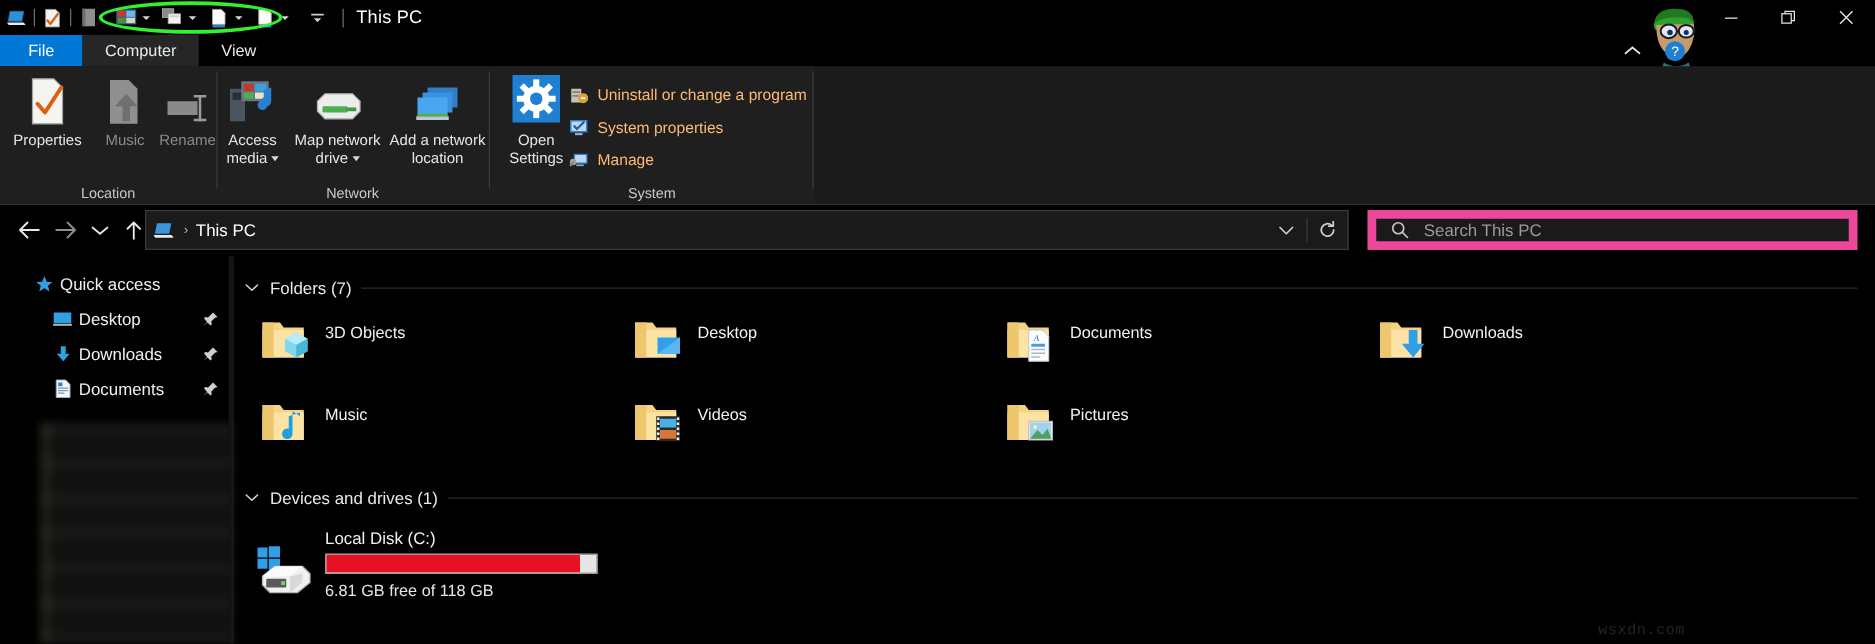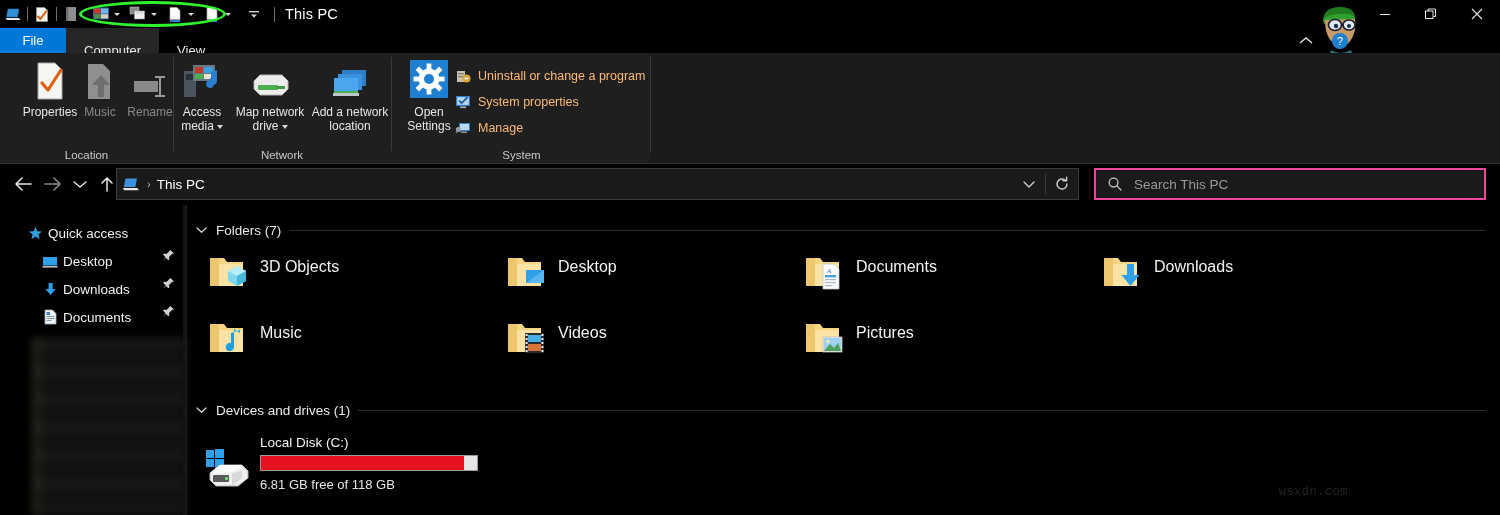--- a/index.html
+++ b/index.html
@@ -28,21 +28,21 @@
   }
 
   .wincontrols{position:absolute;right:0;top:0;height:28px;display:flex;}
   .wc{width:46px;height:28px;display:flex;align-items:center;justify-content:center;}
   .wc svg{display:block;}
 
   .avatar{position:absolute;left:1311px;top:-2px;width:58px;height:58px;pointer-events:none;}
 
   
   .tabs{position:absolute;left:0;top:28px;height:25px;display:flex;align-items:stretch;}
-  .tab{display:flex;align-items:center;justify-content:center;font-size:13px;color:#e9e9e9;padding:10px 18px;height:25px;}
+  .tab{display:flex;align-items:center;justify-content:center;font-size:13px;color:#e9e9e9;padding:0 18px;height:25px;}
   .tab.file{background:#0078d7;color:#fff;width:66px;padding:0;}
   .tab.active{background:#262626;}
 
   .tabs-right{position:absolute;right:6px;top:28px;height:25px;display:flex;align-items:center;gap:14px;}
   .tabs-right .mini{width:20px;height:20px;display:flex;align-items:center;justify-content:center;}
 
   
   .ribbon{position:absolute;left:0;top:53px;width:1500px;height:110px;background:#1b1b1b;border-bottom:1px solid #2f2f2f;}
   .ribbon-inner{position:absolute;left:0;top:0;width:651px;height:110px;background:#1f1f1f;}
   .grp{position:absolute;top:0;height:110px;}
@@ -60,28 +60,28 @@
   .addrrow{position:absolute;left:0;top:164px;width:1500px;height:40px;background:#000;display:flex;align-items:center;}
   .navbtn{width:30px;height:30px;display:flex;align-items:center;justify-content:center;}
   .navbtn.sm{width:24px;}
   .addrbox{position:absolute;left:116px;top:168px;width:963px;height:32px;background:#1a1a1a;border:1px solid #3b3b3b;box-sizing:border-box;display:flex;align-items:center;}
   .addr-ico{width:28px;display:flex;align-items:center;justify-content:center;}
   .crumb-sep{color:#b6b6b6;font-size:11px;margin:0 6px 0 2px;}
   .crumb{font-size:13.5px;color:#ffffff;}
   .addr-tools{position:absolute;right:0;top:0;height:30px;display:flex;align-items:center;}
   .addr-tool{width:32px;height:30px;display:flex;align-items:center;justify-content:center;}
   .vsep{width:1px;height:20px;background:#3b3b3b;}
-  .searchbox{position:absolute;left:1094px;top:168px;width:392px;height:32px;background:#1a1a1a;border:2px solid #ec4899;box-sizing:border-box;display:flex;align-items:center;}
+  .searchbox{position:absolute;left:1094px;top:168px;width:392px;height:32px;background:#1a1a1a;border:7px solid #ec4899;box-sizing:border-box;display:flex;align-items:center;}
   .searchbox .sico{width:38px;display:flex;align-items:center;justify-content:center;}
   .search-ph{font-size:13.5px;color:#9a9a9a;}
 
   
   .content{position:absolute;left:0;top:205px;width:1500px;height:310px;background:#000;}
   .nav{position:absolute;left:0;top:0;width:186px;height:310px;background:#000;}
-  .nav-item{display:flex;align-items:flex-end;height:28px;padding-left:22px;position:relative;}
+  .nav-item{display:flex;align-items:center;height:28px;padding-left:22px;position:relative;}
   .nav-item .nico{width:26px;display:flex;align-items:center;justify-content:center;}
   .nav-item .nlbl{font-size:13.5px;color:#f0f0f0;}
   .nav-item .pin{position:absolute;right:10px;top:6px;width:16px;height:16px;display:flex;align-items:center;justify-content:center;}
   .nav-scroll{position:absolute;left:183px;top:0;width:3px;height:310px;background:#141414;}
   .nav-divider{position:absolute;left:186px;top:0;width:1px;height:310px;background:#1e1e1e;}
   .blurmask{
     position:absolute;left:32px;top:133px;width:155px;height:177px;
     background:
       linear-gradient(to right, rgba(120,105,50,.16) 0 9px, rgba(255,255,255,0) 9px 100%),
       repeating-linear-gradient(to bottom, rgba(255,255,255,.035) 0 10px, rgba(255,255,255,0) 10px 28px),
@@ -91,31 +91,31 @@
 
   .files{position:absolute;left:186px;top:0;right:0;height:310px;}
   .section-hdr{display:flex;align-items:center;height:22px;gap:8px;}
   .chev{width:14px;display:flex;align-items:center;justify-content:center;}
   .section-title{font-size:13.5px;color:#eaeaea;white-space:nowrap;}
   .hline{flex:1;height:1px;background:#2b2b2b;margin-right:14px;}
 
   .tile-row{display:flex;}
   .tile{display:flex;align-items:flex-start;width:298px;height:58px;}
   .tile .ticon{width:66px;display:flex;align-items:flex-start;justify-content:center;padding-top:2px;}
-  .tile .tlbl{font-size:16px;color:#f2f2f2;padding-top:9px;}
+  .tile .tlbl{font-size:13px;color:#f2f2f2;padding-top:9px;}
 
   .drive{display:flex;align-items:flex-start;}
   .drive .dicon{width:66px;display:flex;align-items:center;justify-content:center;padding-top:14px;}
   .drive .dinfo{padding-top:4px;}
   .drive .dname{font-size:13.5px;color:#f2f2f2;}
   .bar{width:218px;height:16px;background:#e6e6e6;border:1px solid #9b9b9b;box-sizing:border-box;margin-top:5px;position:relative;overflow:hidden;}
   .bar-fill{position:absolute;left:0;top:0;bottom:0;background:#e81123;}
   .dfree{font-size:13px;color:#e6e6e6;margin-top:6px;}
 
-  .watermark{position:absolute;right:8px;bottom:16px;font-size:12px;color:#242424;font-family:"Liberation Mono","DejaVu Sans Mono",monospace;letter-spacing:.5px;}
+  .watermark{position:absolute;right:8px;bottom:4px;font-size:12px;color:#242424;font-family:"Liberation Mono","DejaVu Sans Mono",monospace;letter-spacing:.5px;}
 </style>
 </head>
 <body>
 
 <div class="app">
 
   <div class="titlebar">
     <div class="qat">
 
       <div class="qat-item">
@@ -240,21 +240,21 @@
         <circle cx="9" cy="9" r="8" fill="#1f7fd0"></circle>
         <text x="9" y="13" font-size="11" fill="#ffffff" text-anchor="middle" font-family="Liberation Sans, sans-serif">?</text>
       </svg>
     </div>
   </div>
 
   <div class="ribbon">
     <div class="ribbon-inner">
 
       <div class="grp" style="left:0;width:173px">
-        <div class="big-btn" style="left:12px">
+        <div class="big-btn" style="left:0">
           <div class="ico">
             <svg width="38" height="40" viewBox="0 0 38 40">
               <path d="M7 2 h17 l7 7 v29 h-24 z" fill="#f5f5f2" stroke="#a6a6a6" stroke-width="1"></path>
               <path d="M11 22 l6 7 L30 9" fill="none" stroke="#e0600f" stroke-width="3.2" stroke-linecap="round" stroke-linejoin="round"></path>
             </svg>
           </div>
           <div class="lbl">Properties</div>
         </div>
 
         <div class="big-btn dim" style="left:62px">
@@ -632,21 +632,21 @@
               <rect x="23" y="20" width="19" height="15" fill="#f2f2f2" stroke="#b8b8b8" stroke-width="0.8"></rect>
               <rect x="24" y="21" width="17" height="13" fill="#9fd2ef"></rect>
               <path d="M24 34 l6-7 l4 4 l4-5 l3 8 z" fill="#4f9f5f"></path>
               <circle cx="28" cy="24.5" r="1.6" fill="#f8f0b0"></circle>
             </svg>
           </span>
           <span class="tlbl">Pictures</span>
         </div>
       </div>
 
-      <div class="section-hdr" style="margin-top:26px;margin-left:8px">
+      <div class="section-hdr" style="margin-top:14px;margin-left:8px">
         <span class="chev">
           <svg width="11" height="8" viewBox="0 0 11 8">
               <path d="M1 2 L5.5 6.2 L10 2" fill="none" stroke="#cfcfcf" stroke-width="1.3" stroke-linecap="round" stroke-linejoin="round"></path>
             </svg>
         </span>
         <span class="section-title">Devices and drives (1)</span>
         <span class="hline"></span>
       </div>
 
       <div class="drive" style="margin-top:10px;margin-left:8px">

